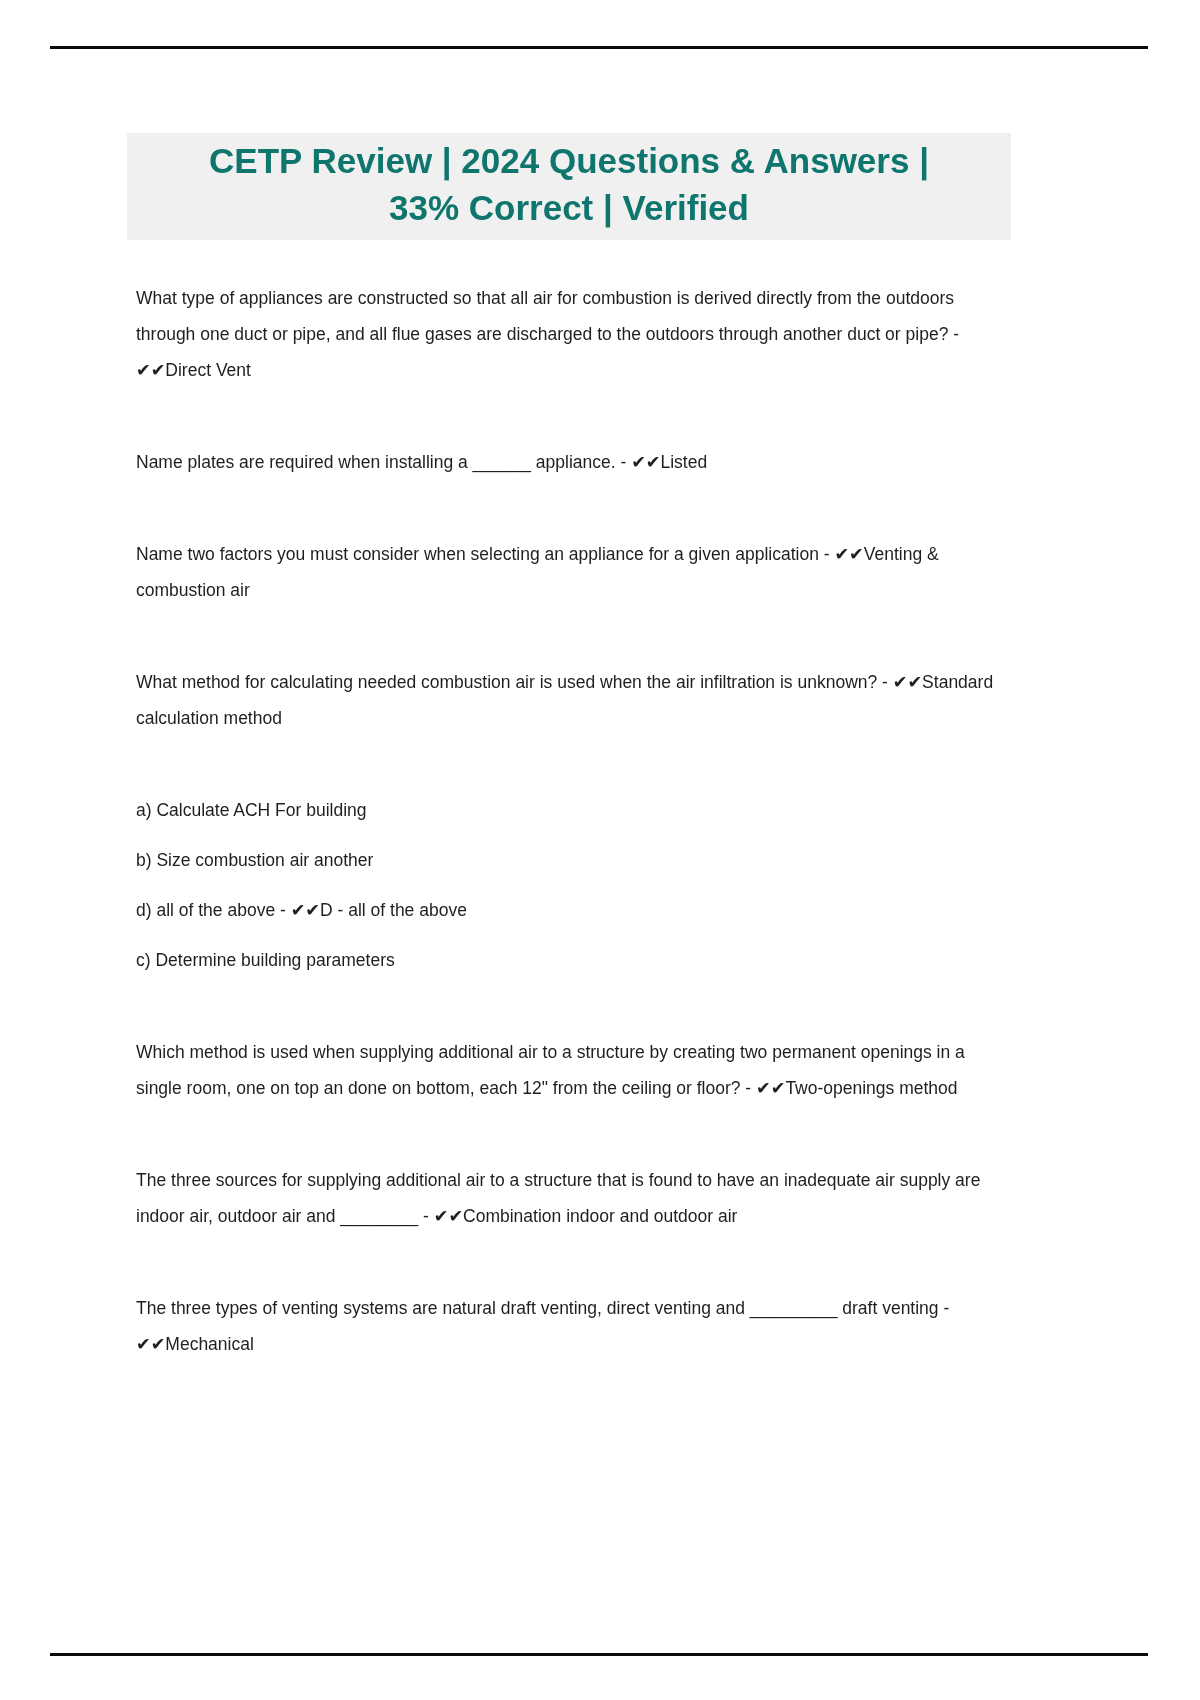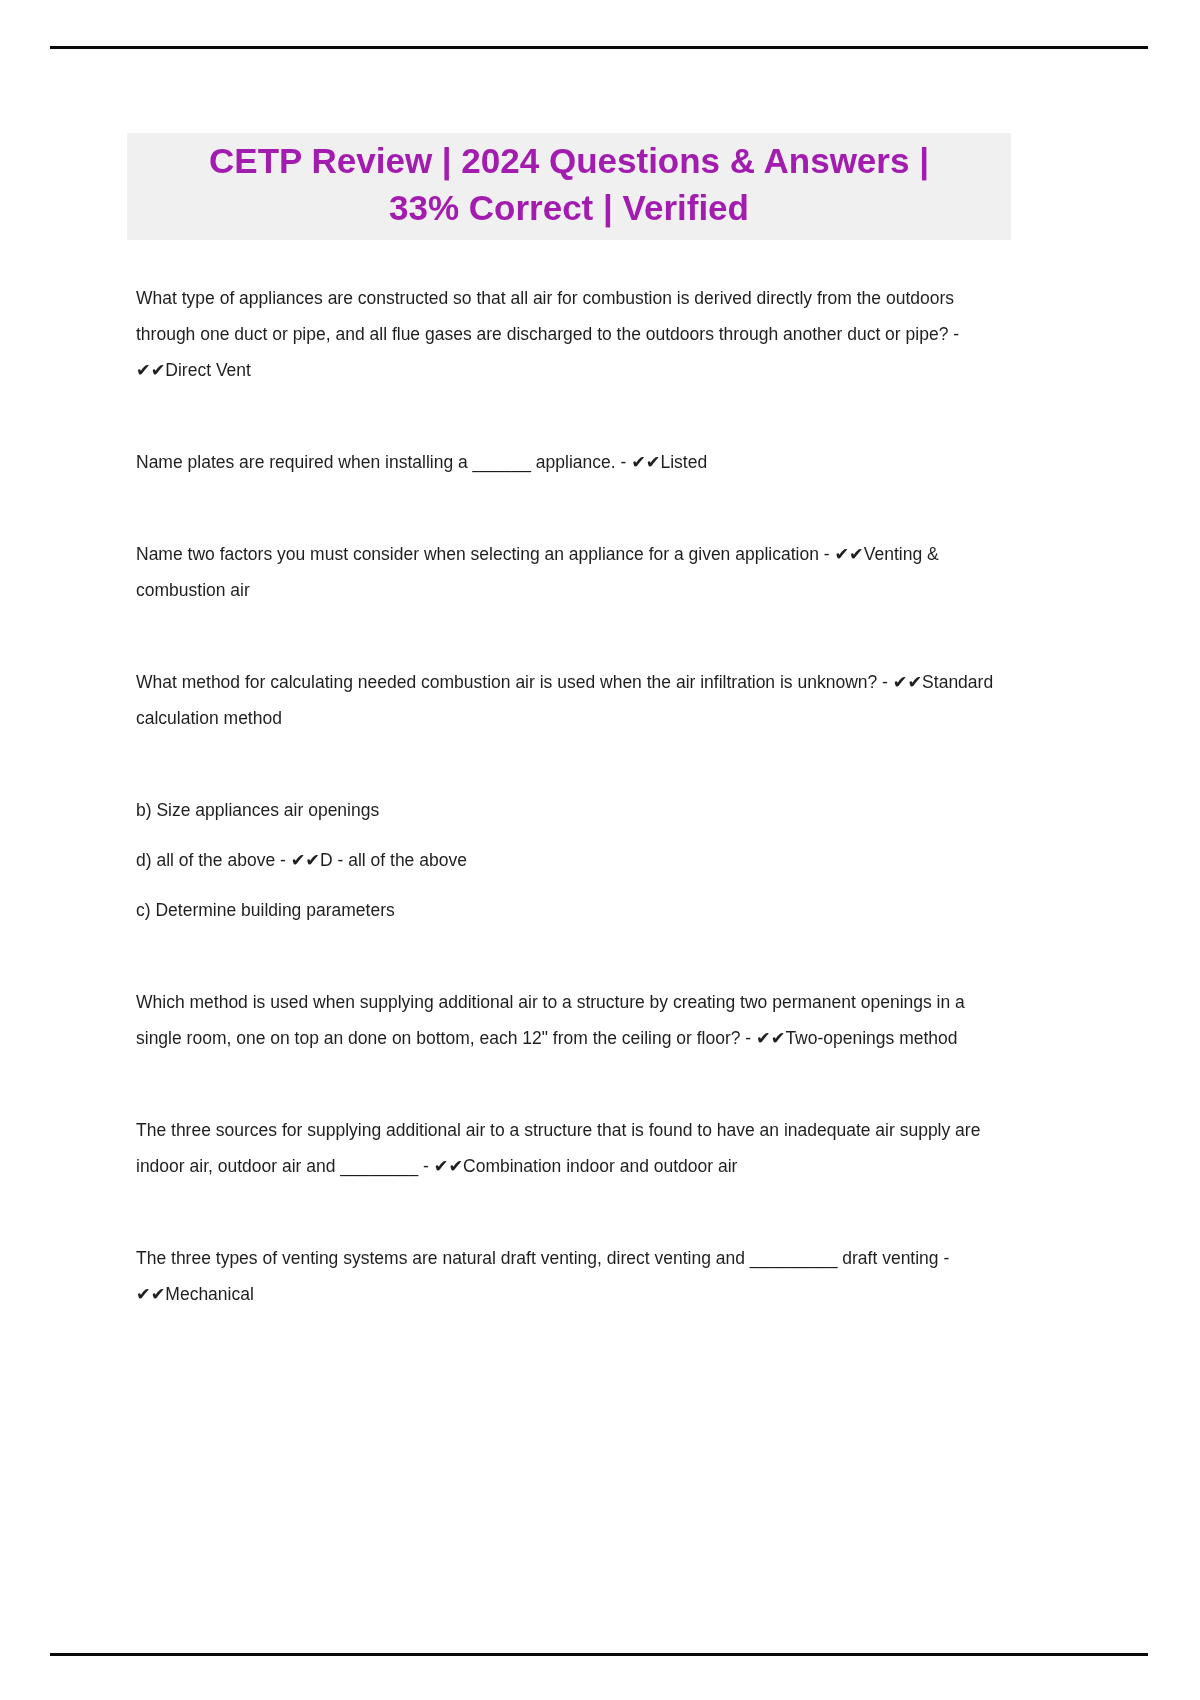--- a/index.html
+++ b/index.html
@@ -34,21 +34,21 @@
   }
   .doc-title {
     background: #f0f0f0;
     width: 884px;
     margin-left: -9px;
     padding: 4px 10px 8px 10px;
     text-align: center;
     font-size: 35px;
     font-weight: bold;
     line-height: 1.35;
-    color: #a21caf;
+    color: #0f766e;
     margin-bottom: 40px;
   }
   .title-line { display: block; }
   .qa-block { margin-bottom: 56px; width: 872px; }
   .qa-block:last-child { margin-bottom: 16px; }
   .para {
     font-size: 17.5px;
     line-height: 36px;
     color: #1f1f1f;
     margin-bottom: 14px;
@@ -79,21 +79,22 @@
 
     <section class="qa-block">
       <p class="para">Name two factors you must consider when selecting an appliance for a given application - ✔✔Venting &amp; combustion air</p>
     </section>
 
     <section class="qa-block">
       <p class="para">What method for calculating needed combustion air is used when the air infiltration is unknown? - ✔✔Standard calculation method</p>
     </section>
 
     <section class="qa-block">
-      <p class="para">b) Size appliances air openings</p>
+      <p class="para">a) Calculate ACH For building</p>
+      <p class="para">b) Size combustion air another</p>
       <p class="para">d) all of the above - ✔✔D - all of the above</p>
       <p class="para">c) Determine building parameters</p>
     </section>
 
     <section class="qa-block">
       <p class="para">Which method is used when supplying additional air to a structure by creating two permanent openings in a single room, one on top an done on bottom, each 12" from the ceiling or floor? - ✔✔Two-openings method</p>
     </section>
 
     <section class="qa-block">
       <p class="para">The three sources for supplying additional air to a structure that is found to have an inadequate air supply are indoor air, outdoor air and ________ - ✔✔Combination indoor and outdoor air</p>

